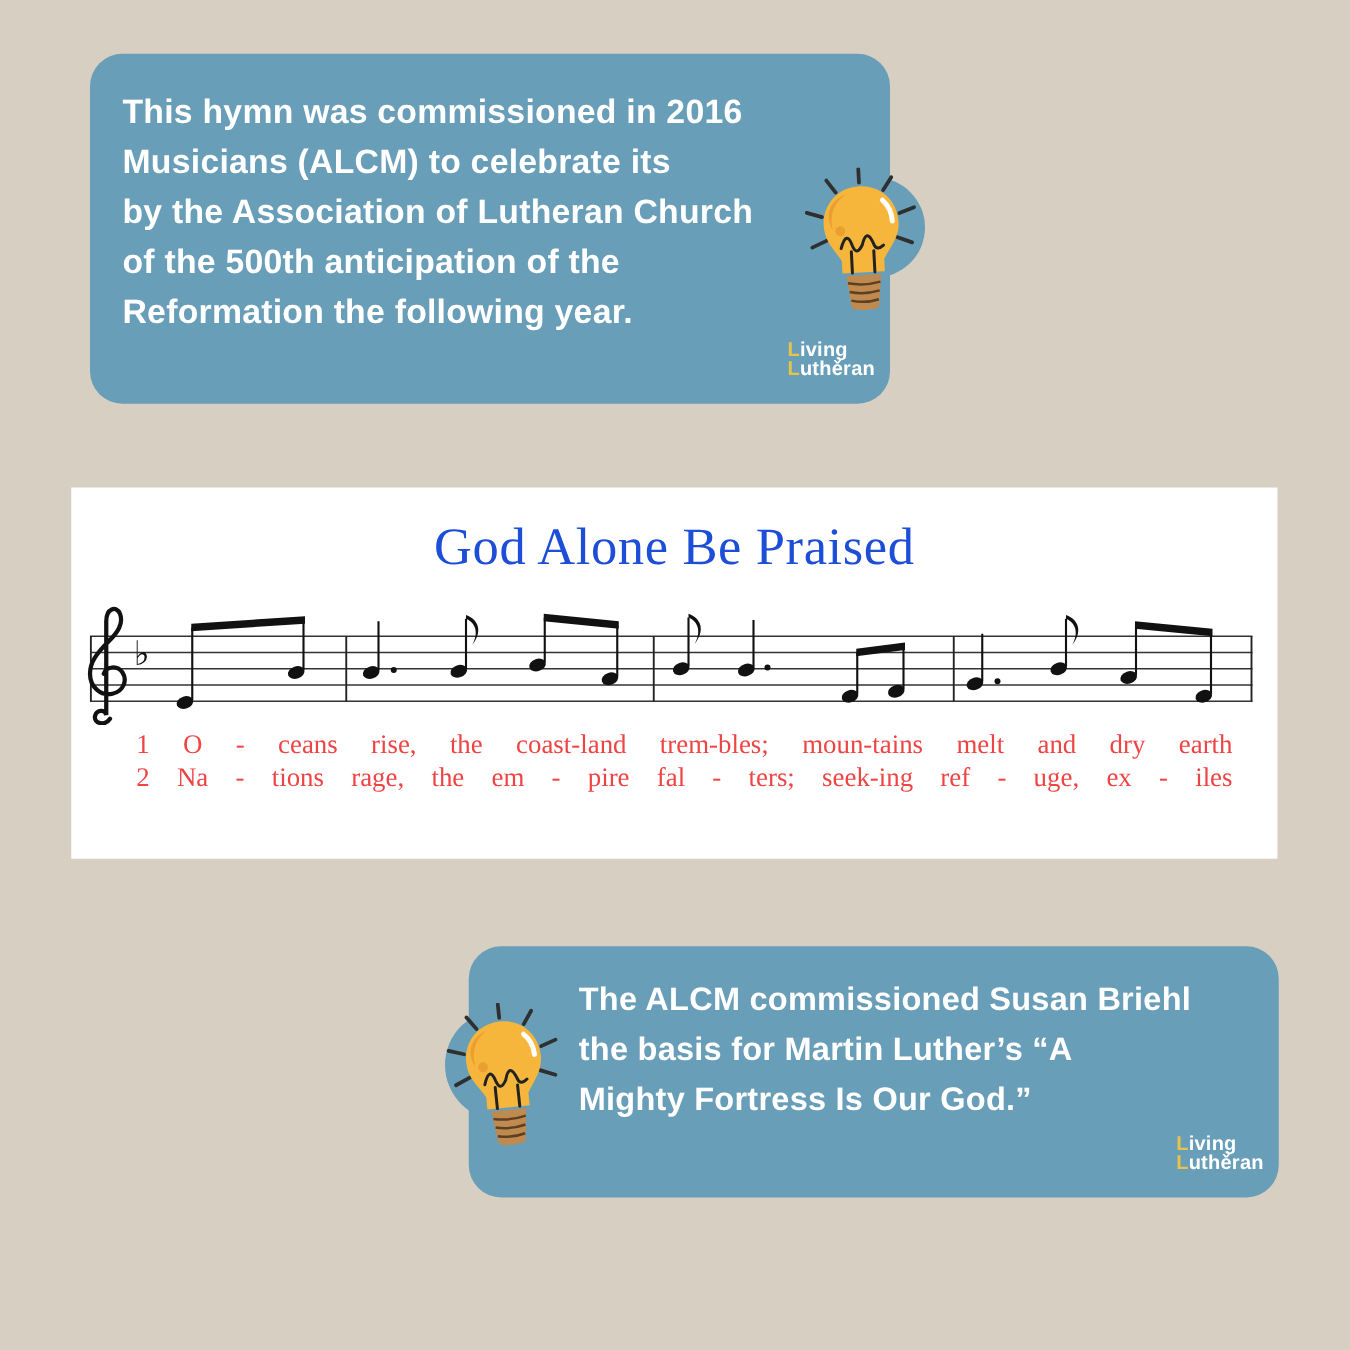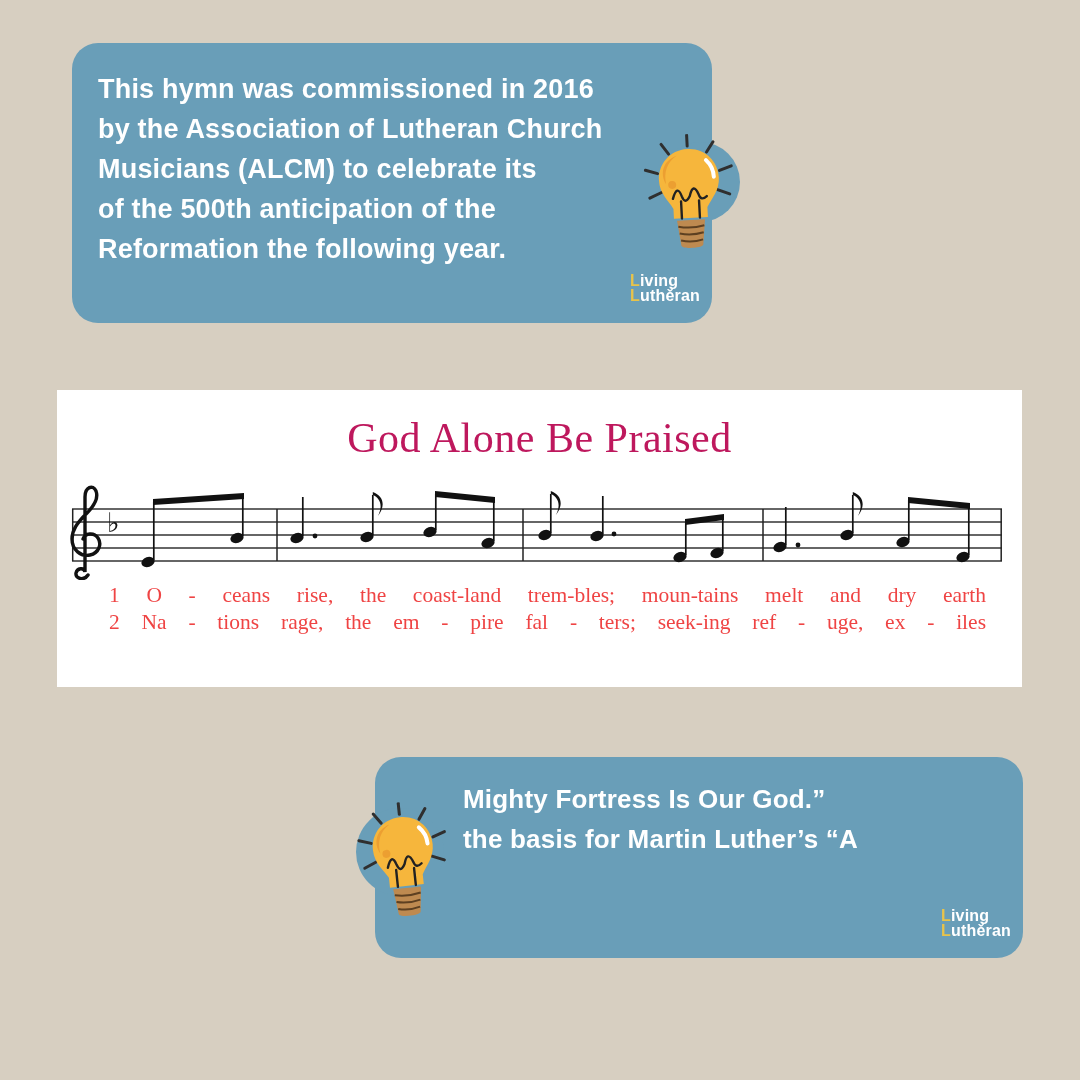--- a/index.html
+++ b/index.html
@@ -35,21 +35,21 @@
     text-align:left;
   }
   .brand .gold{color:#e8c34a;}
   .brand div{white-space:nowrap;}
   
   .sheet-card{
     position:absolute;left:57px;top:390px;width:965px;height:297px;background:#ffffff;
   }
   .sheet-title{
     position:absolute;top:24px;left:0;width:100%;text-align:center;
-    font-family:"Liberation Serif",serif;font-size:42px;color:#be185d;
+    font-family:"Liberation Serif",serif;font-size:42px;color:#1d4ed8;
     letter-spacing:.5px;
   }
   .staff-svg{position:absolute;left:0;top:0;}
   .lyrics{
     position:absolute;left:52px;right:36px;top:192px;
     font-family:"Liberation Serif",serif;font-size:21.5px;color:#ef4444;
     line-height:27px;
   }
   .lyric-line{text-align:justify;text-align-last:justify;}
 </style>
@@ -83,22 +83,22 @@
       <path d="M36,86 L64,86 L61,111 C61,115 39,115 39,111 Z" fill="#be8a50"></path>
       <g stroke="#5d4021" stroke-width="2" fill="none">
         <path d="M37,92 Q50,95 63,92"></path>
         <path d="M38,99 Q50,102 62,99"></path>
         <path d="M39,106 Q50,109 61,106"></path>
       </g>
     </svg>
 
     <div class="fact-text">
       <span>This hymn was commissioned in 2016</span>
+      <span>Musicians (ALCM) to celebrate its</span>
       <span>by the Association of Lutheran Church</span>
-      <span>Musicians (ALCM) to celebrate its</span>
       <span>of the 500th anticipation of the</span>
       <span>Reformation the following year.</span>
     </div>
 
     <div class="brand">
       <div><span class="gold">L</span><span>iving</span></div>
       <div><span class="gold">L</span><span>uthěran</span></div>
     </div>
   </div>
 
@@ -209,22 +209,23 @@
       </g>
       <path d="M36,86 L64,86 L61,111 C61,115 39,115 39,111 Z" fill="#be8a50"></path>
       <g stroke="#5d4021" stroke-width="2" fill="none">
         <path d="M37,92 Q50,95 63,92"></path>
         <path d="M38,99 Q50,102 62,99"></path>
         <path d="M39,106 Q50,109 61,106"></path>
       </g>
     </svg>
 
     <div class="fact-text">
+      <span>The ALCM commissioned Susan Briehl</span>
+      <span>the basis for Martin Luther’s “A</span>
       <span>Mighty Fortress Is Our God.”</span>
-      <span>the basis for Martin Luther’s “A</span>
     </div>
 
     <div class="brand">
       <div><span class="gold">L</span><span>iving</span></div>
       <div><span class="gold">L</span><span>uthěran</span></div>
     </div>
   </div>
 
 </div>
 

